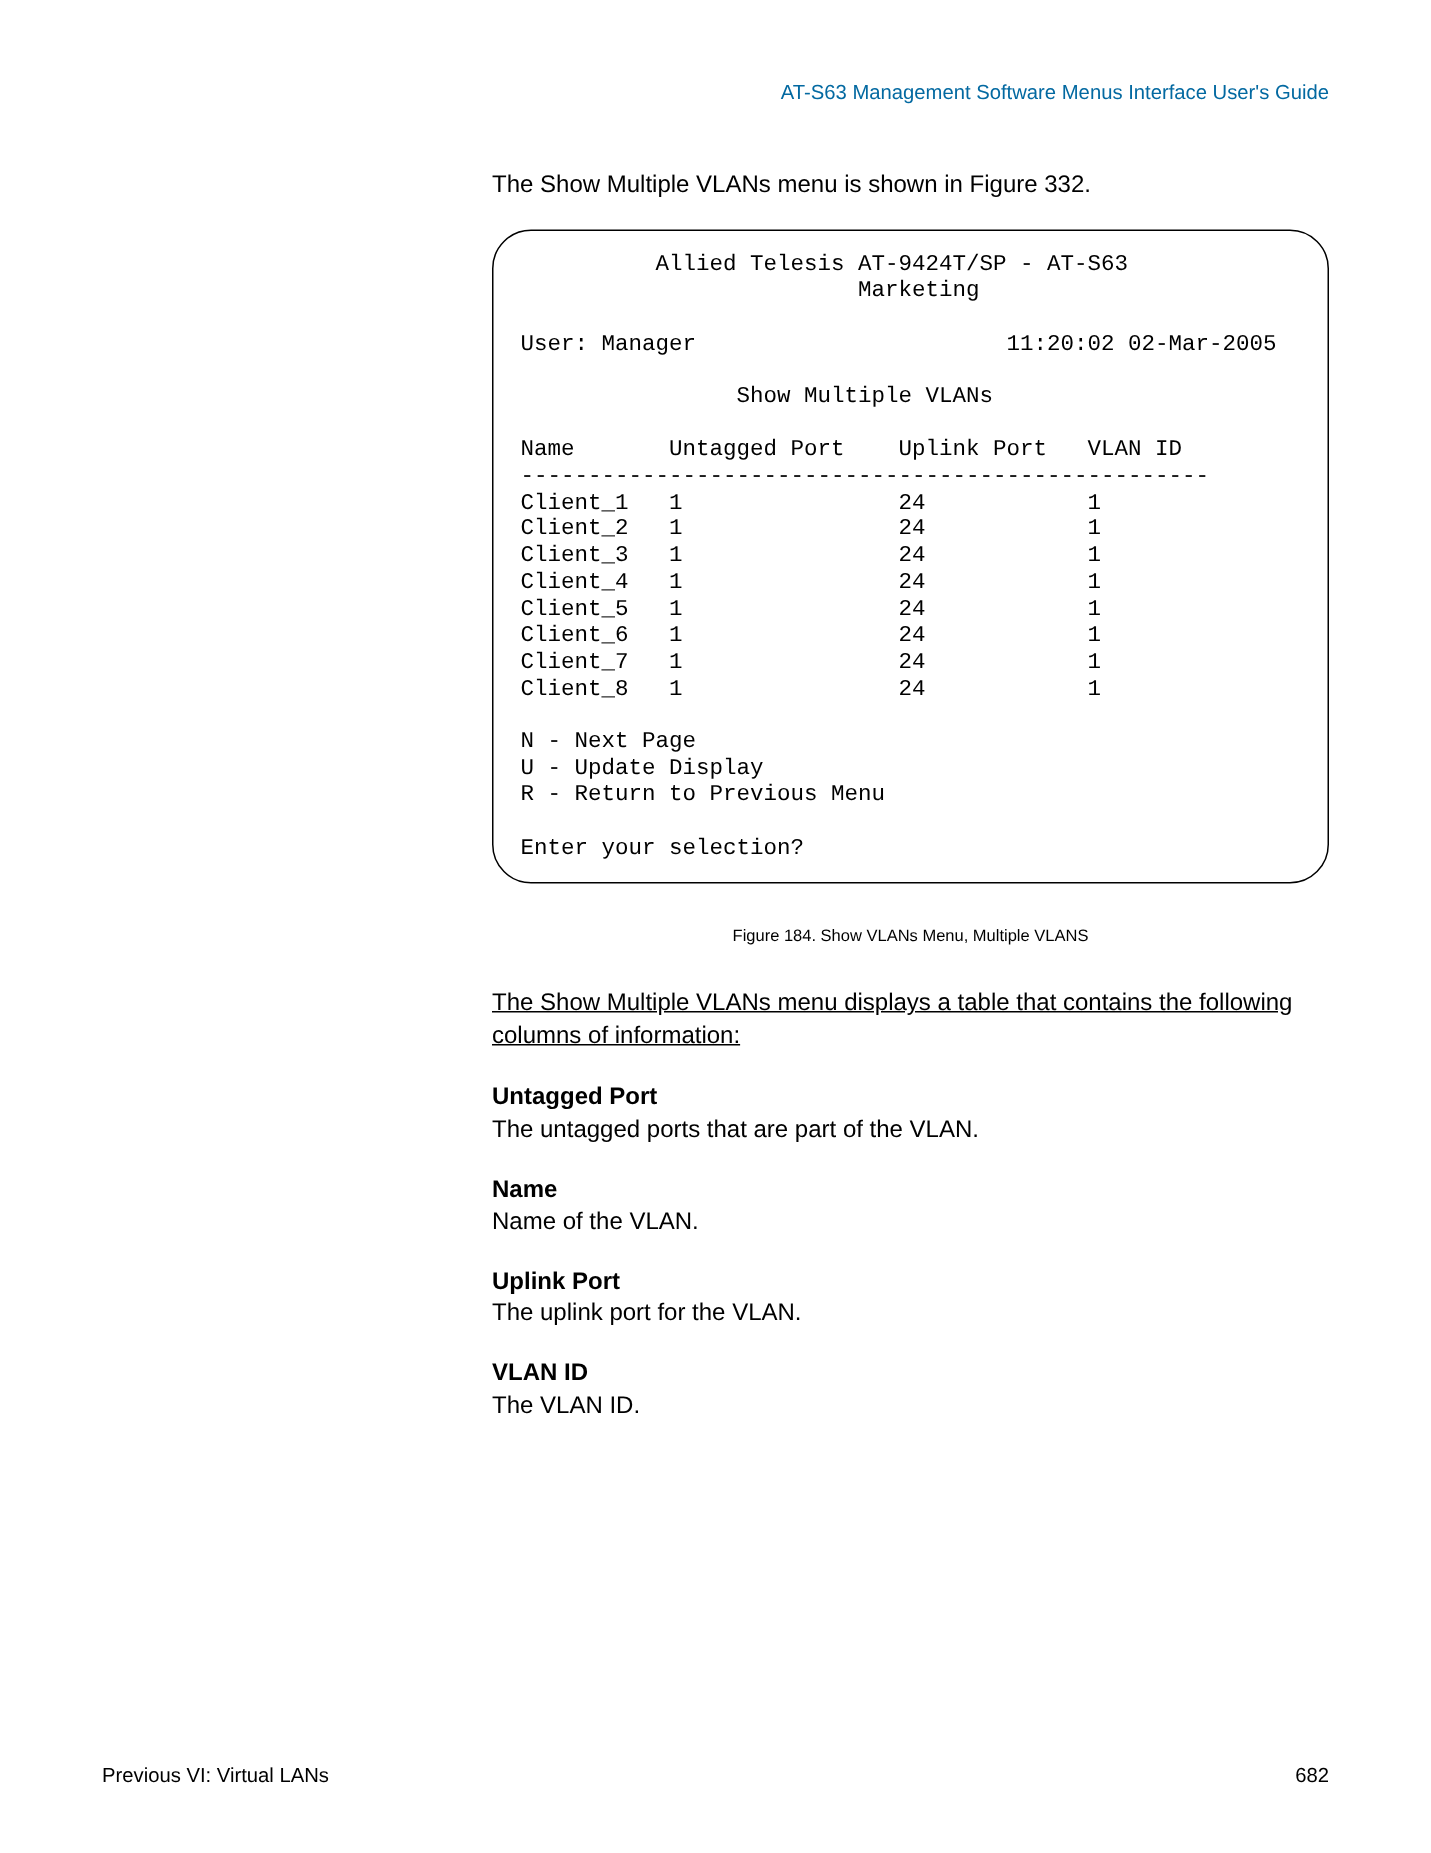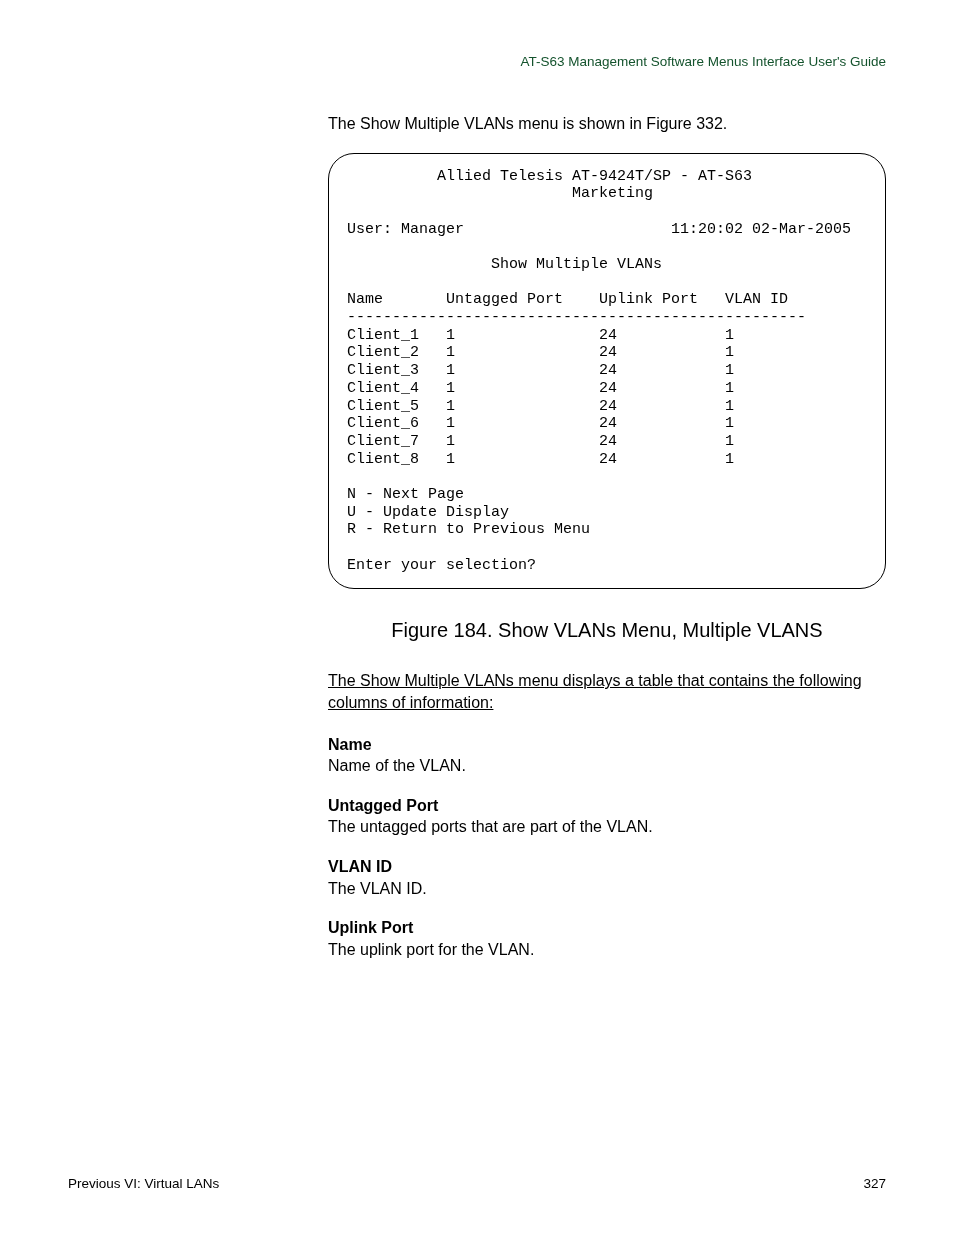--- a/index.html
+++ b/index.html
@@ -17,21 +17,21 @@
     padding: 54px 68px 40px 68px;
     box-sizing: border-box;
     height: 100%;
     position: relative;
   }
   .header-right {
     text-align: right;
     font-size: 13.5px;
     margin-bottom: 44px;
     margin-right: 0;
-    color: #14532d;
+    color: #0369a1;
   }
   .content {
     margin-left: 260px;
     font-size: 16px;
     line-height: 1.35;
   }
   .intro {
     margin-bottom: 18px;
   }
   .terminal-box {
@@ -40,21 +40,21 @@
     padding: 14px 18px 14px 18px;
     font-family: "Courier New", Courier, monospace;
     font-size: 15px;
     line-height: 1.18;
     white-space: pre;
     margin-bottom: 28px;
     overflow: hidden;
   }
   .fig-caption {
     text-align: center;
-    font-size: 20px;
+    font-size: 11px;
     margin-bottom: 26px;
   }
   .para {
     margin-bottom: 20px;
     text-decoration: underline;
   }
   .def-term {
     font-weight: bold;
     font-family: Arial, Helvetica, sans-serif;
   }
@@ -104,39 +104,39 @@
 U - Update Display
 R - Return to Previous Menu
 
 Enter your selection?</div>
 
     <div class="fig-caption">Figure 184. Show VLANs Menu, Multiple VLANS</div>
 
     <div class="para">The Show Multiple VLANs menu displays a table that contains the following columns of information:</div>
 
     <div class="def-block">
+      <div class="def-term">Untagged Port</div>
+      <div>The untagged ports that are part of the VLAN.</div>
+    </div>
+
+    <div class="def-block">
       <div class="def-term">Name</div>
       <div>Name of the VLAN.</div>
     </div>
 
     <div class="def-block">
-      <div class="def-term">Untagged Port</div>
-      <div>The untagged ports that are part of the VLAN.</div>
+      <div class="def-term">Uplink Port</div>
+      <div>The uplink port for the VLAN.</div>
     </div>
 
     <div class="def-block">
       <div class="def-term">VLAN ID</div>
       <div>The VLAN ID.</div>
     </div>
 
-    <div class="def-block">
-      <div class="def-term">Uplink Port</div>
-      <div>The uplink port for the VLAN.</div>
-    </div>
-
   </div>
 
   <div class="footer">
     <span>Previous VI: Virtual LANs</span>
-    <span>327</span>
+    <span>682</span>
   </div>
 
 </div>
 
 </body></html>

